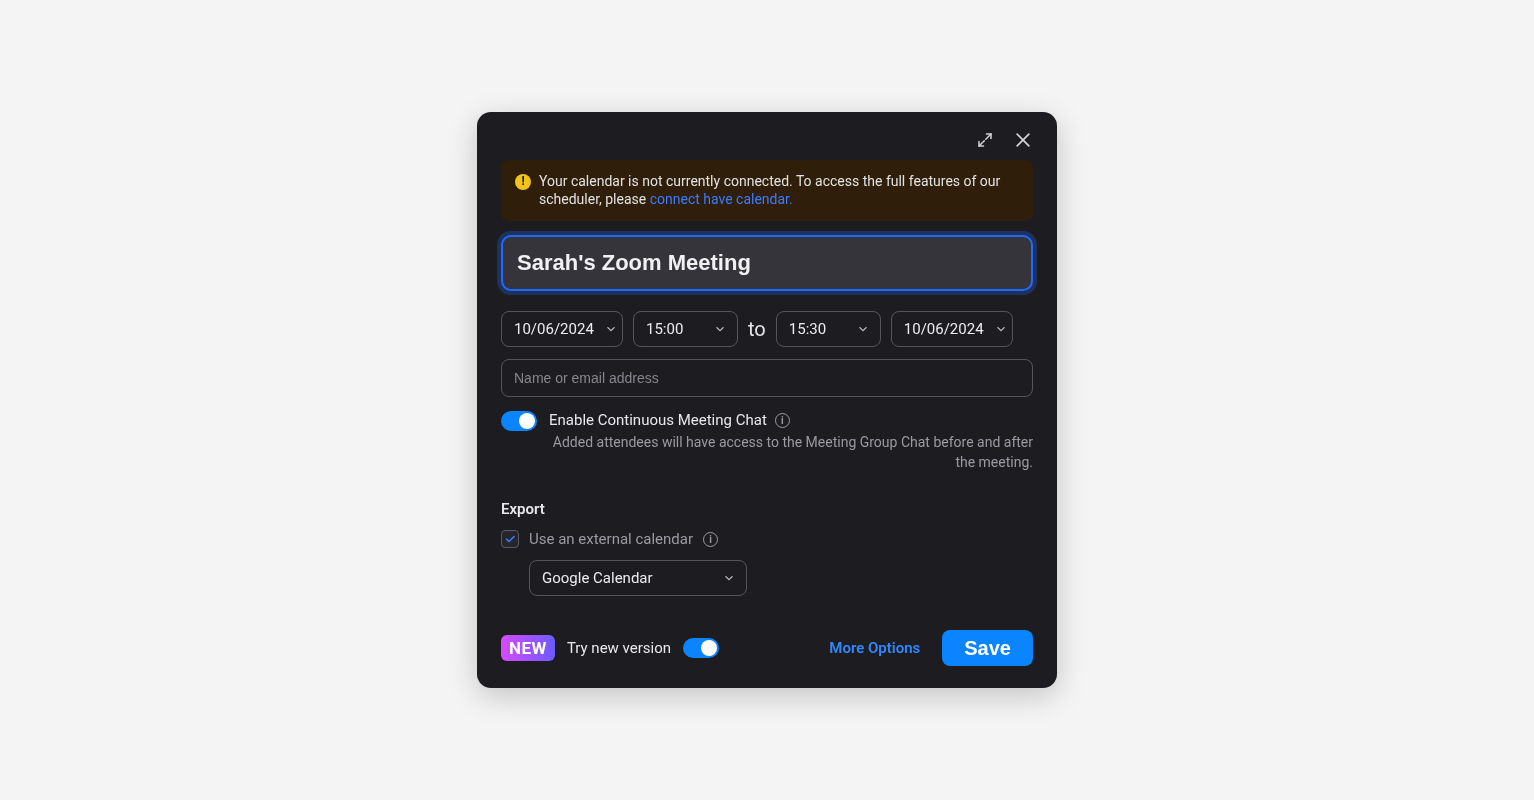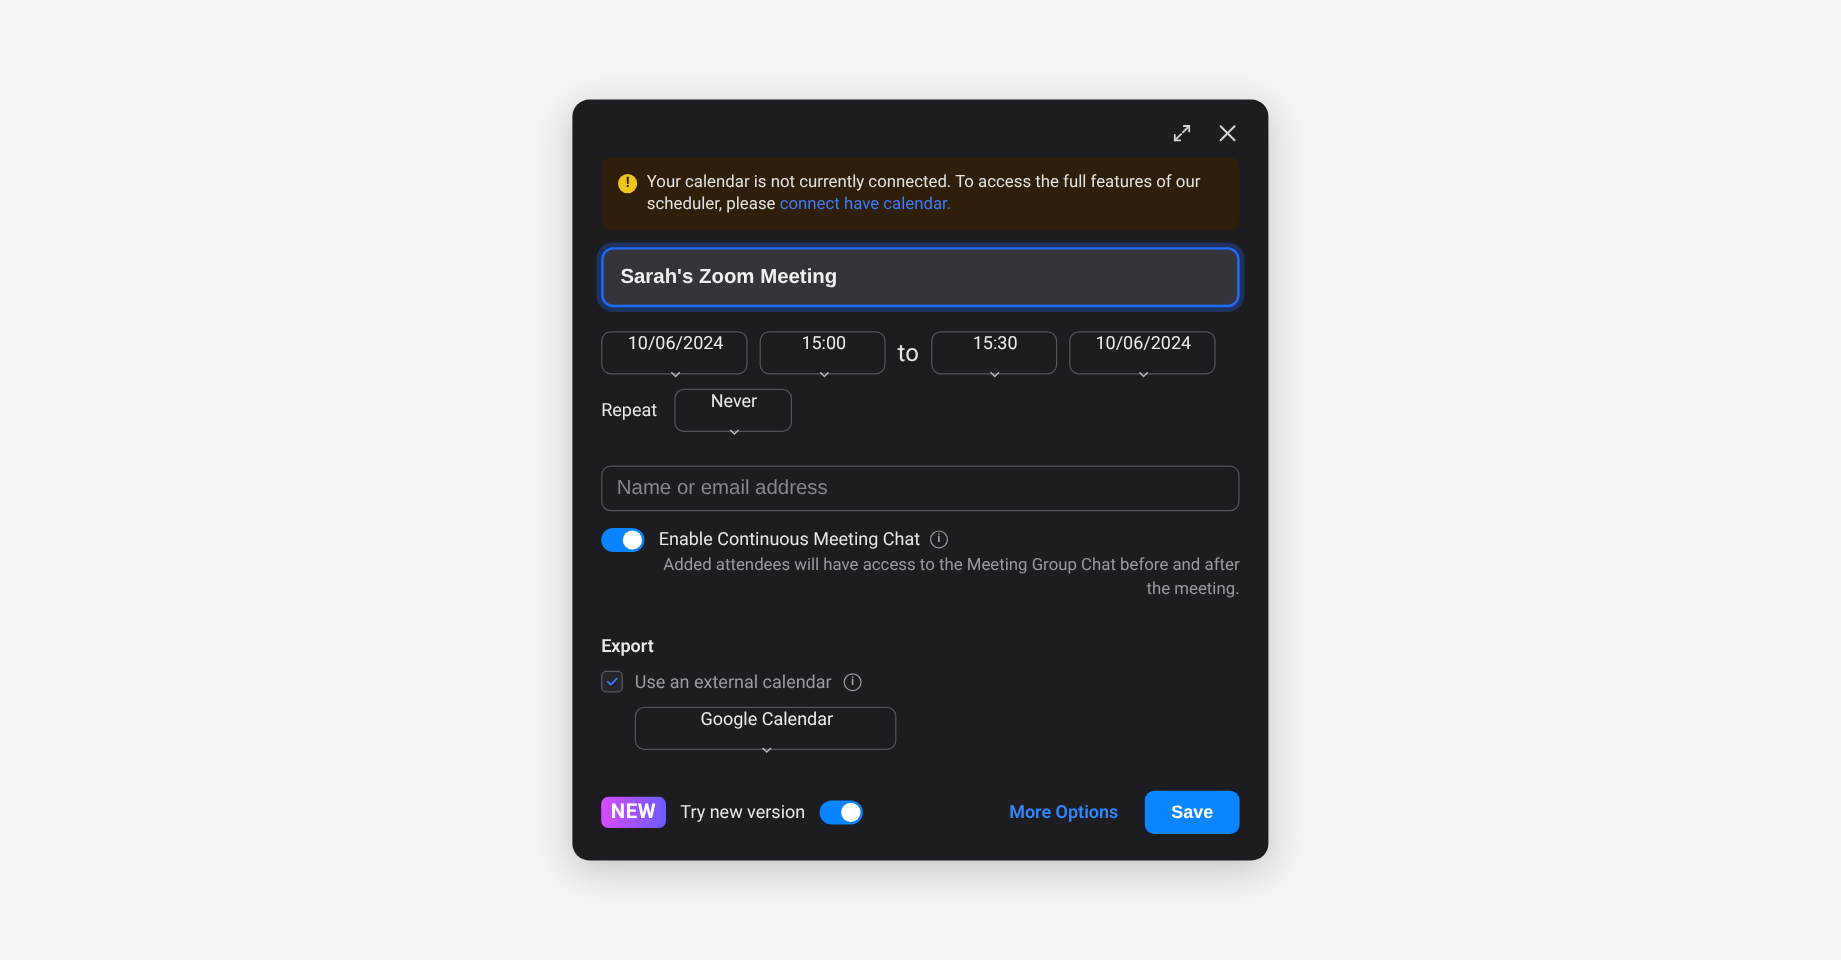--- a/index.html
+++ b/index.html
@@ -54,21 +54,21 @@
     display: flex; align-items: center; justify-content: center;
     margin-top: 2px;
   }
   .warning-banner a { color: #3b7cff; text-decoration: none; }
   .title-input {
     width: 100%;
     background: #34343a;
     border: 2px solid #1f6bff;
     border-radius: 10px;
     padding: 13px 14px;
-    font-size: 17px;
+    font-size: 22px;
     font-weight: 600;
     color: #f1f1f3;
     outline: none;
     box-shadow: 0 0 0 4px rgba(31,107,255,0.28);
     margin-bottom: 20px;
   }
   .row { display: flex; align-items: center; gap: 10px; }
   .datetime-row { margin-bottom: 12px; }
   .picker {
     height: 36px;
@@ -77,21 +77,20 @@
     background: transparent;
     display: flex;
     align-items: center;
     justify-content: space-between;
     padding: 0 10px 0 12px;
     color: #ececee;
     font-size: 15px;
     cursor: pointer;
     gap: 10px;
     white-space: nowrap;
-    flex-direction: column;
   }
   .picker.date { width: 122px; }
   .picker.time { width: 105px; }
   .to-label { font-size: 20px; color: #e5e5e7; }
   .chev { width: 14px; height: 14px; color: #b9b9bd; flex: 0 0 14px; }
   .tz-row {
     display: flex;
     align-items: center;
     justify-content: flex-end;
     gap: 10px;
@@ -102,21 +101,21 @@
   .section-row { display: flex; align-items: center; gap: 14px; margin-bottom: 28px; }
   .section-label { color: #e8e8ea; font-size: 15px; }
   .heading { font-weight: 600; margin-bottom: 12px; font-size: 15px; }
   .attendee-input {
     width: 100%;
     height: 38px;
     border: 1px solid #55565c;
     border-radius: 8px;
     background: transparent;
     padding: 0 12px;
-    font-size: 17px;
+    font-size: 14px;
     color: #ececee;
     outline: none;
     margin-bottom: 14px;
   }
   .attendee-input::placeholder { color: #86868c; }
   .toggle-row { display: flex; align-items: flex-start; gap: 12px; }
   .toggle {
     position: relative;
     width: 36px; height: 20px;
     border-radius: 20px;
@@ -160,21 +159,21 @@
     font-size: 17px; font-weight: 700; letter-spacing: 0.5px;
     padding: 3px 8px; border-radius: 6px;
     background: linear-gradient(90deg,#d84bff 0%, #6b5bff 100%);
     color: #fff;
   }
   .footer-right { display: flex; align-items: center; gap: 22px; }
   .more-opts { color: #2f88ff; font-weight: 600; cursor: pointer; }
   .save-btn {
     background: #0b84ff; color: #fff; font-weight: 600;
     border: none; border-radius: 8px;
-    height: 36px; padding: 0 22px; cursor: pointer; font-size: 15px;
+    height: 36px; padding: 0 22px; cursor: pointer; font-size: 20px;
   }
 </style>
 </head>
 <body>
 
 <div class="modal">
 
   <div class="modal-header">
     <div class="hdr-icon">
       <svg viewBox="0 0 24 24" width="18" height="18" fill="none" stroke="currentColor" stroke-width="2" stroke-linecap="round">
@@ -223,29 +222,20 @@
     </div>
     <div class="picker date">
       <span>10/06/2024</span>
       <svg class="chev" viewBox="0 0 24 24" fill="none" stroke="currentColor" stroke-width="2">
           <path d="M6 9l6 6 6-6"></path>
         </svg>
     </div>
   </div>
 
 
-  <div class="section-row">
-    <span class="section-label">Repeat</span>
-    <div class="picker" style="width:98px;">
-      <span>Never</span>
-      <svg class="chev" viewBox="0 0 24 24" fill="none" stroke="currentColor" stroke-width="2">
-          <path d="M6 9l6 6 6-6"></path>
-        </svg>
-    </div>
-  </div>
 
   <input class="attendee-input" type="text" placeholder="Name or email address" style="">
 
   <div class="toggle-row section-gap">
     <div class="toggle">
         <div class="knob"></div>
       </div>
     <div class="toggle-body">
       <div class="toggle-title">
         <span>Enable Continuous Meeting Chat</span>

